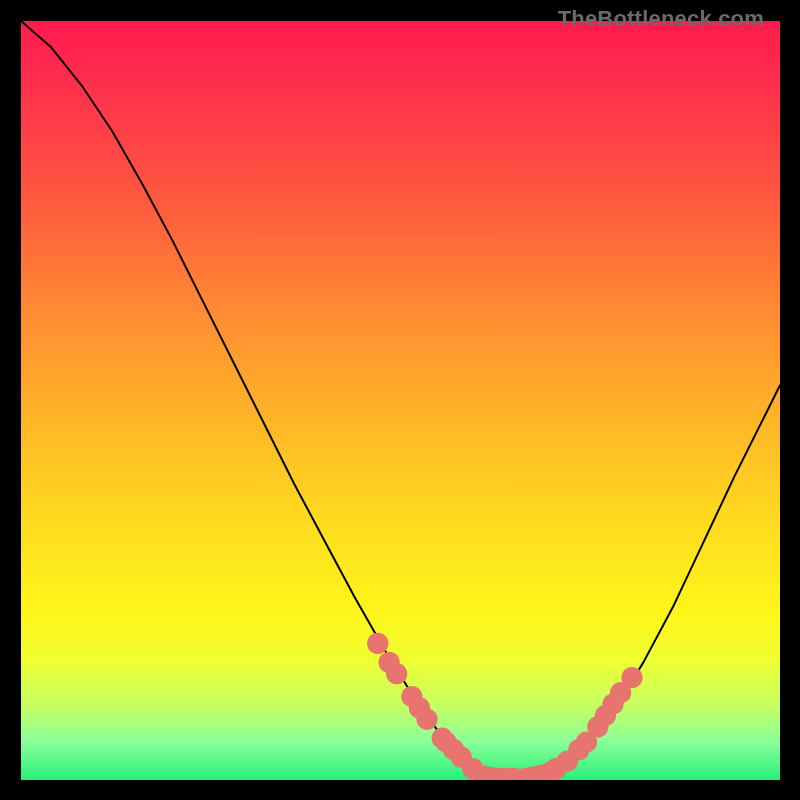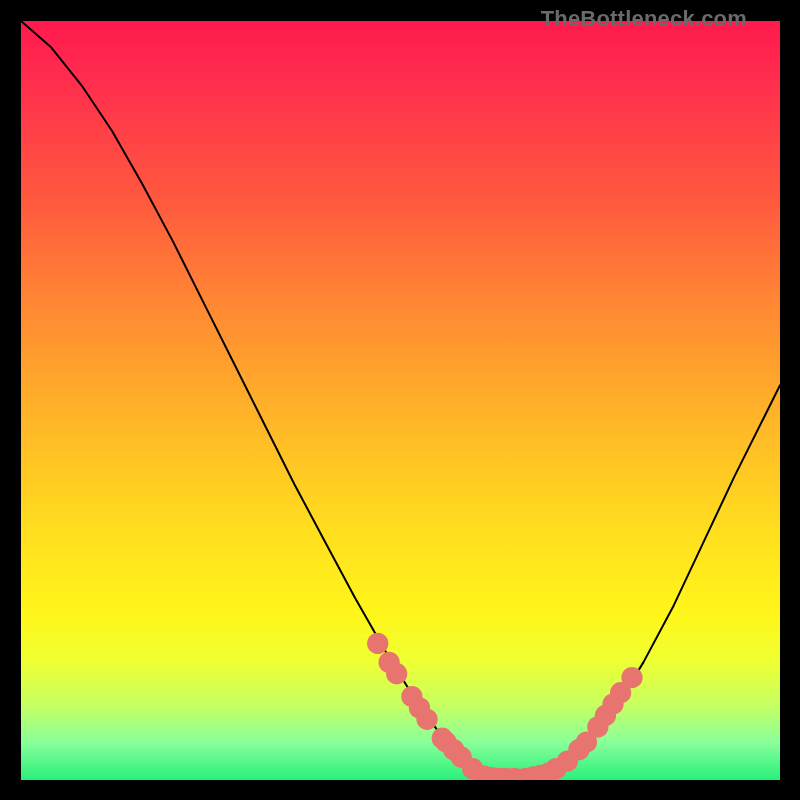--- a/index.html
+++ b/index.html
@@ -11,20 +11,21 @@
     background: #000;
     font-family: Arial, Helvetica, sans-serif;
   }
   .frame {
     position: absolute;
     left: 0;
     top: 0;
     width: 757px;
     height: 800px;
     background: #000;
+    padding-left: 17px;
   }
   .plot-area {
     position: absolute;
     left: 21px;
     top: 21px;
     width: 759px;
     height: 759px;
     overflow: hidden;
   }
   .gradient {

